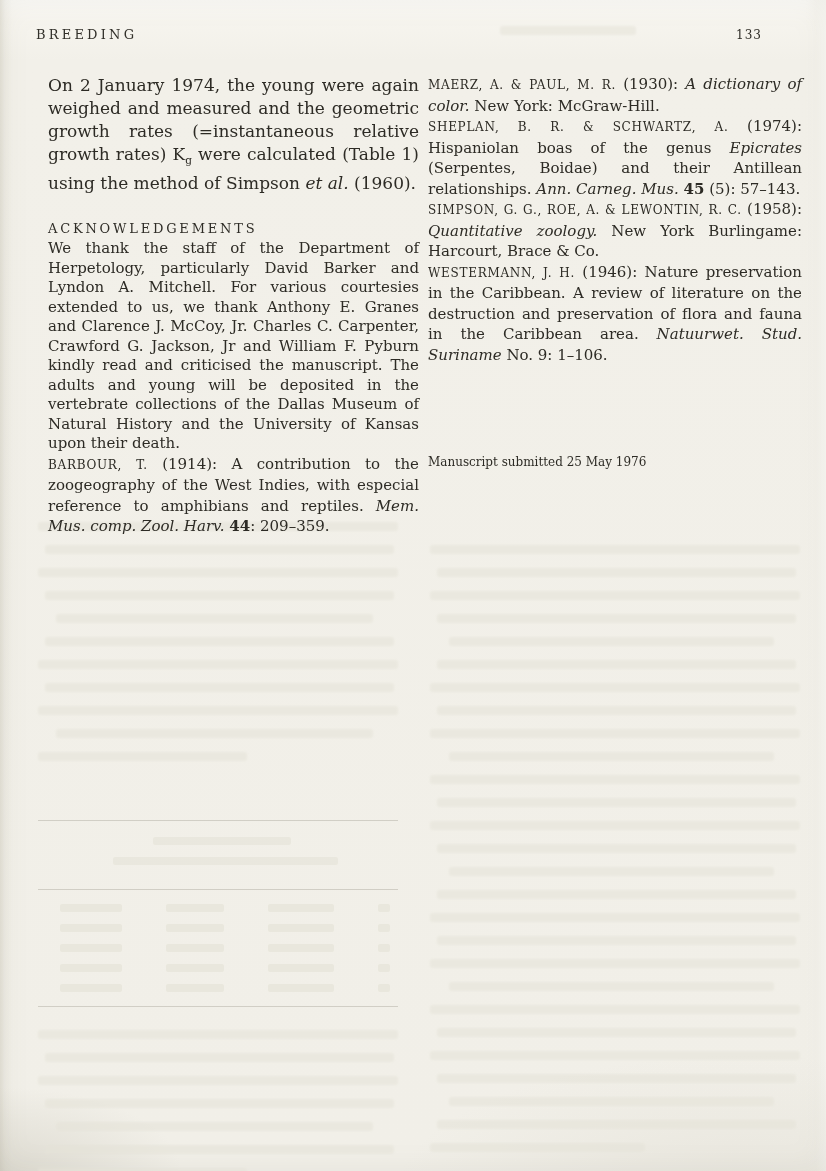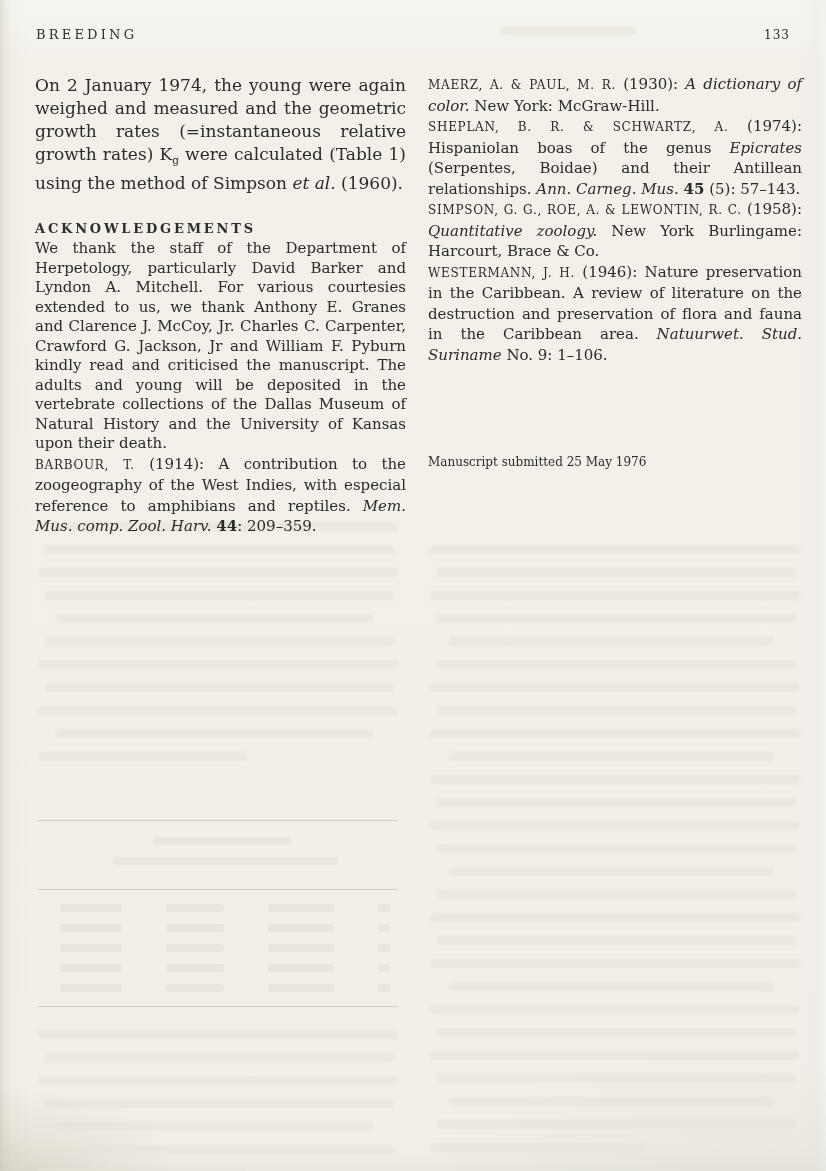--- a/index.html
+++ b/index.html
@@ -14,40 +14,40 @@
       radial-gradient(ellipse 260px 120px at 0% 100%, rgba(185,181,166,0.35), transparent 70%),
       radial-gradient(ellipse 500px 200px at 90% 102%, rgba(200,196,182,0.22), transparent 70%),
       linear-gradient(90deg, rgba(205,201,187,0.40) 0px, rgba(205,201,187,0.12) 5px, transparent 12px),
       linear-gradient(270deg, rgba(250,249,245,0.9) 0px, rgba(244,242,236,0.4) 10px, transparent 20px),
       linear-gradient(180deg, #fbfaf7 0px, #f6f4ee 22px, #f2f0e9 60px, #f1efe8 100%);
     box-shadow: inset 0 0 30px rgba(130,125,108,0.10);
   }
 
   
   .header-row {
-    position: absolute; top: 27px; left: 36px; right: 36px;
+    position: absolute; top: 27px; left: 36px; right: 64px;
     display: flex; justify-content: space-between; align-items: baseline;
     z-index: 2;
   }
   .running-title {
     font-size: 13px; letter-spacing: 3.2px; font-weight: normal; color: #32302a;
   }
   .page-number { font-size: 12px; letter-spacing: 1px; color: #2d2b25; }
 
   
   .col { position: absolute; top: 74px; z-index: 2; }
-  .col-left  { left: 35px;  width: 371px; }
+  .col-left  { left: 48px;  width: 371px; }
   .col-right { left: 428px; width: 374px; }
 
   .para {
     font-size: 17px; line-height: 23px; text-align: justify; margin: 0;
   }
   .heading-small {
     font-size: 13px; letter-spacing: 2.8px; margin: 26px 0 3px 0;
-    font-weight: bold; color: #2f2d27;
+    font-weight: normal; color: #2f2d27;
   }
   .body-small {
     font-size: 15px; line-height: 19.5px; text-align: justify; margin: 0;
   }
   .heading-large {
     font-size: 21px; letter-spacing: 2.6px; margin: 16px 0 5px 0;
     font-weight: normal; color: #2c2a24;
   }
   .ref {
     font-size: 15px; line-height: 20.5px; text-align: justify; margin: 0;

